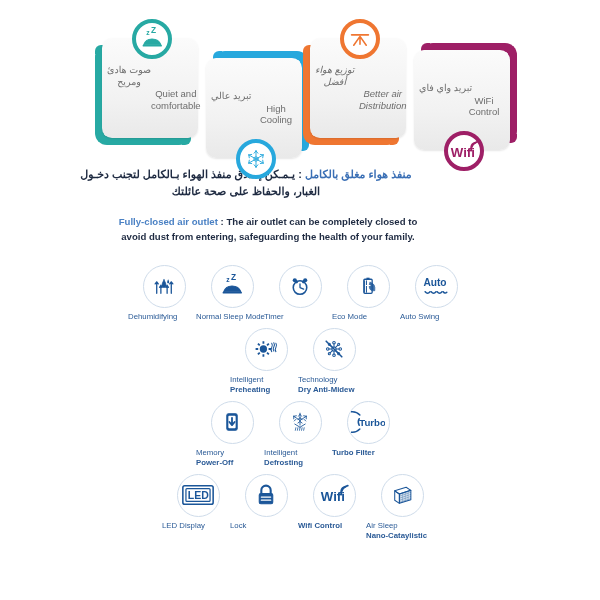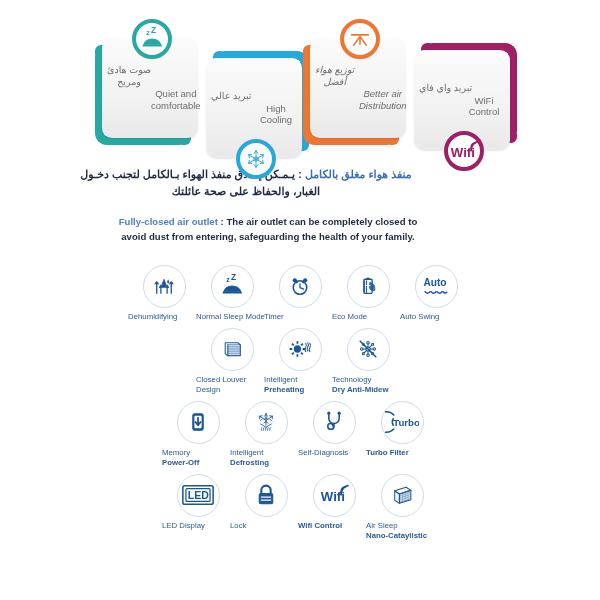--- a/index.html
+++ b/index.html
@@ -348,34 +348,20 @@
         </div>
         <div class="ilabel">
           <span class="n">Auto Swing</span>
         </div>
       </div>
     </div>
     <div class="irow">
       <div class="icell">
         <div class="icircle">
           <svg width="26" height="26" viewBox="0 0 100 100" fill="none" stroke="#1b5699" stroke-width="5" stroke-linecap="round" stroke-linejoin="round">
-            <path d="M24 26 H72 L82 34 V76 H34 L24 68 Z" fill="none" stroke="#1b5699" stroke-width="4"></path>
-            <g stroke="#1b5699" stroke-width="3">
-              <path d="M34 34 H82 M34 42 H82 M34 50 H82 M34 58 H82 M34 66 H82 M34 74 H82"></path>
-            </g>
-            <path d="M34 34 V76" stroke="#1b5699" stroke-width="4"></path>
-          </svg>
-        </div>
-        <div class="ilabel">
-          <span class="n">Closed Louver Design</span>
-        </div>
-      </div>
-      <div class="icell">
-        <div class="icircle">
-          <svg width="26" height="26" viewBox="0 0 100 100" fill="none" stroke="#1b5699" stroke-width="5" stroke-linecap="round" stroke-linejoin="round">
             <circle cx="40" cy="50" r="14" fill="#1b5699" stroke="none"></circle>
             <g stroke="#1b5699" stroke-width="7" stroke-linecap="butt">
               <path d="M40 20 V30 M40 70 V80 M10 50 H20 M60 50 H70"></path>
               <path d="M19 29 L26 36 M54 64 L61 71 M19 71 L26 64 M54 36 L61 29"></path>
             </g>
             <g stroke="#1b5699" stroke-width="4" fill="none" stroke-linecap="round">
               <path d="M72 28 q5 8 0 16 q-5 8 0 16"></path>
               <path d="M80 26 q5 8 0 16 q-5 8 0 16"></path>
               <path d="M88 28 q5 8 0 16 q-5 8 0 16"></path>
             </g>
@@ -439,35 +425,20 @@
             </g>
           </svg>
         </div>
         <div class="ilabel">
           <span class="n">Intelligent</span>
           <span class="b">Defrosting</span>
         </div>
       </div>
       <div class="icell">
         <div class="icircle">
-          <svg width="26" height="26" viewBox="0 0 100 100" fill="none" stroke="#1b5699" stroke-width="5" stroke-linecap="round" stroke-linejoin="round">
-            <g stroke="#1b5699" stroke-width="6" fill="none" stroke-linecap="round">
-              <path d="M30 18 V36 a20 20 0 0 0 40 0 V18"></path>
-              <path d="M50 56 V66 a12 12 0 0 1-24 0 a10 10 0 0 1 20 0"></path>
-            </g>
-            <circle cx="30" cy="16" r="6" fill="#1b5699" stroke="none"></circle>
-            <circle cx="70" cy="16" r="6" fill="#1b5699" stroke="none"></circle>
-          </svg>
-        </div>
-        <div class="ilabel">
-          <span class="n">Self-Diagnosis</span>
-        </div>
-      </div>
-      <div class="icell">
-        <div class="icircle">
           <svg width="34" height="26" viewBox="0 0 110 86" fill="none">
             <g stroke="#1b5699" stroke-width="5" fill="none" stroke-linecap="round">
               <path d="M28 20 A34 34 0 1 0 28 66"></path>
               <path d="M26 32 A22 22 0 0 0 26 54"></path>
             </g>
             <text x="26" y="56" font-family="Liberation Sans" font-size="32" font-weight="bold" fill="#1b5699">Turbo</text>
           </svg>
         </div>
         <div class="ilabel">
           <span class="b">Turbo Filter</span>

